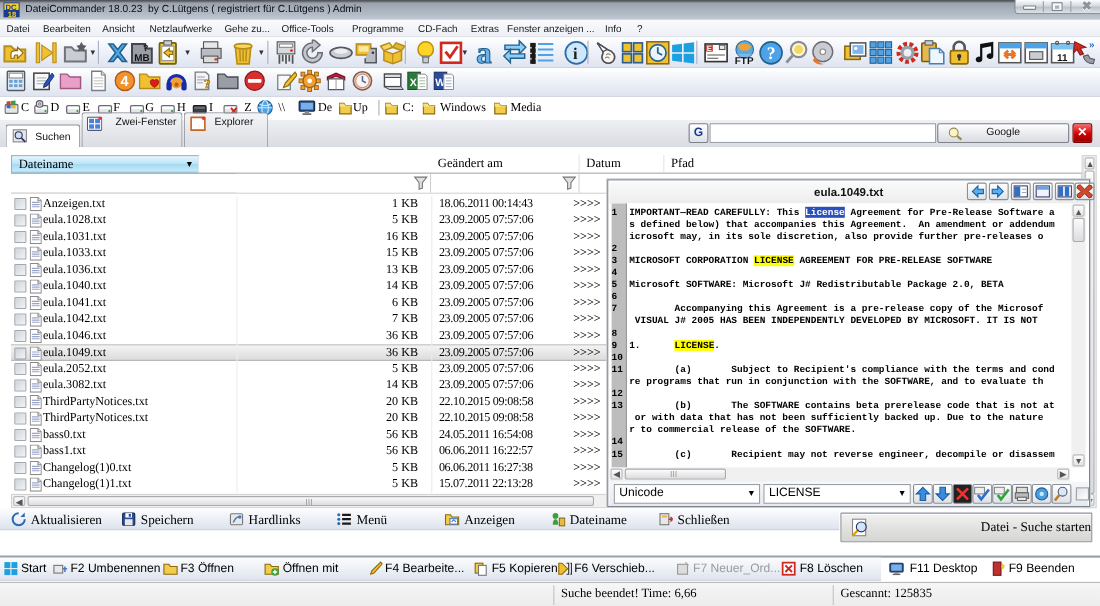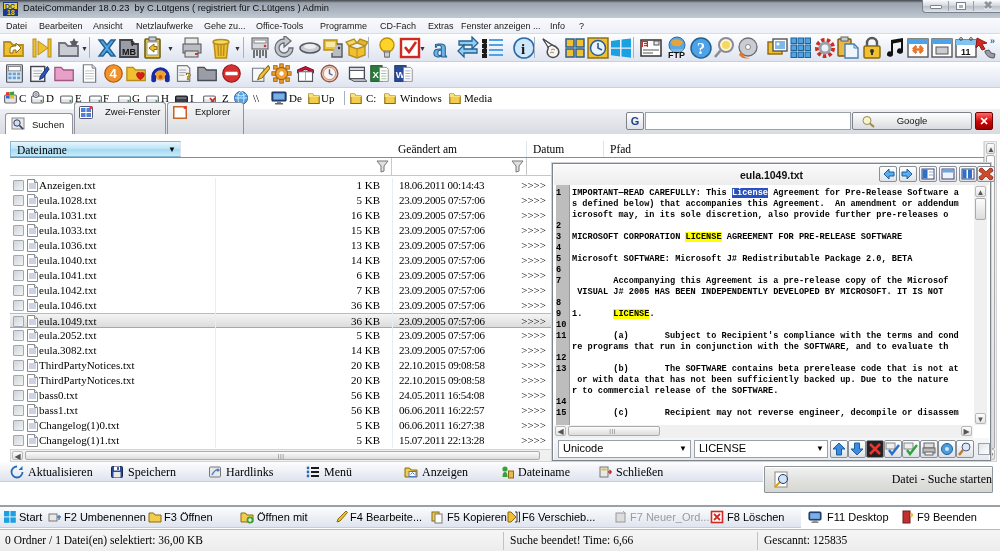--- a/index.html
+++ b/index.html
@@ -1177,18 +1177,17 @@
       </svg></div>
     <span style="left: 827px;">F11 Desktop</span>
     <div class="ic" style="left: 901px; top: 3px;"><svg width="14" height="14" viewBox="0 0 14 14">
         <rect x="2" y="1" width="7" height="12" fill="#c03030" stroke="#701818"></rect>
         <path d="M9 5 h3 m0 0 l-2 -2 m2 2 l-2 2" stroke="#f0c030" stroke-width="1.4" fill="none"></path>
       </svg></div>
     <span style="left: 917px;">F9  Beenden</span>
   </div>
 
 <div class="abs" id="statusbar">
-  <span class="st" style="left:5px">0 Ordner / 1 Datei(en) selektiert: 36,00 KB</span>
   <div class="stsep" style="left:503px"></div>
   <span class="st" style="left:510px">Suche beendet!  Time: 6,66</span>
   <div class="stsep" style="left:757px"></div>
   <span class="st" style="left:764px">Gescannt: 125835</span>
 </div>
 
 </body></html>

